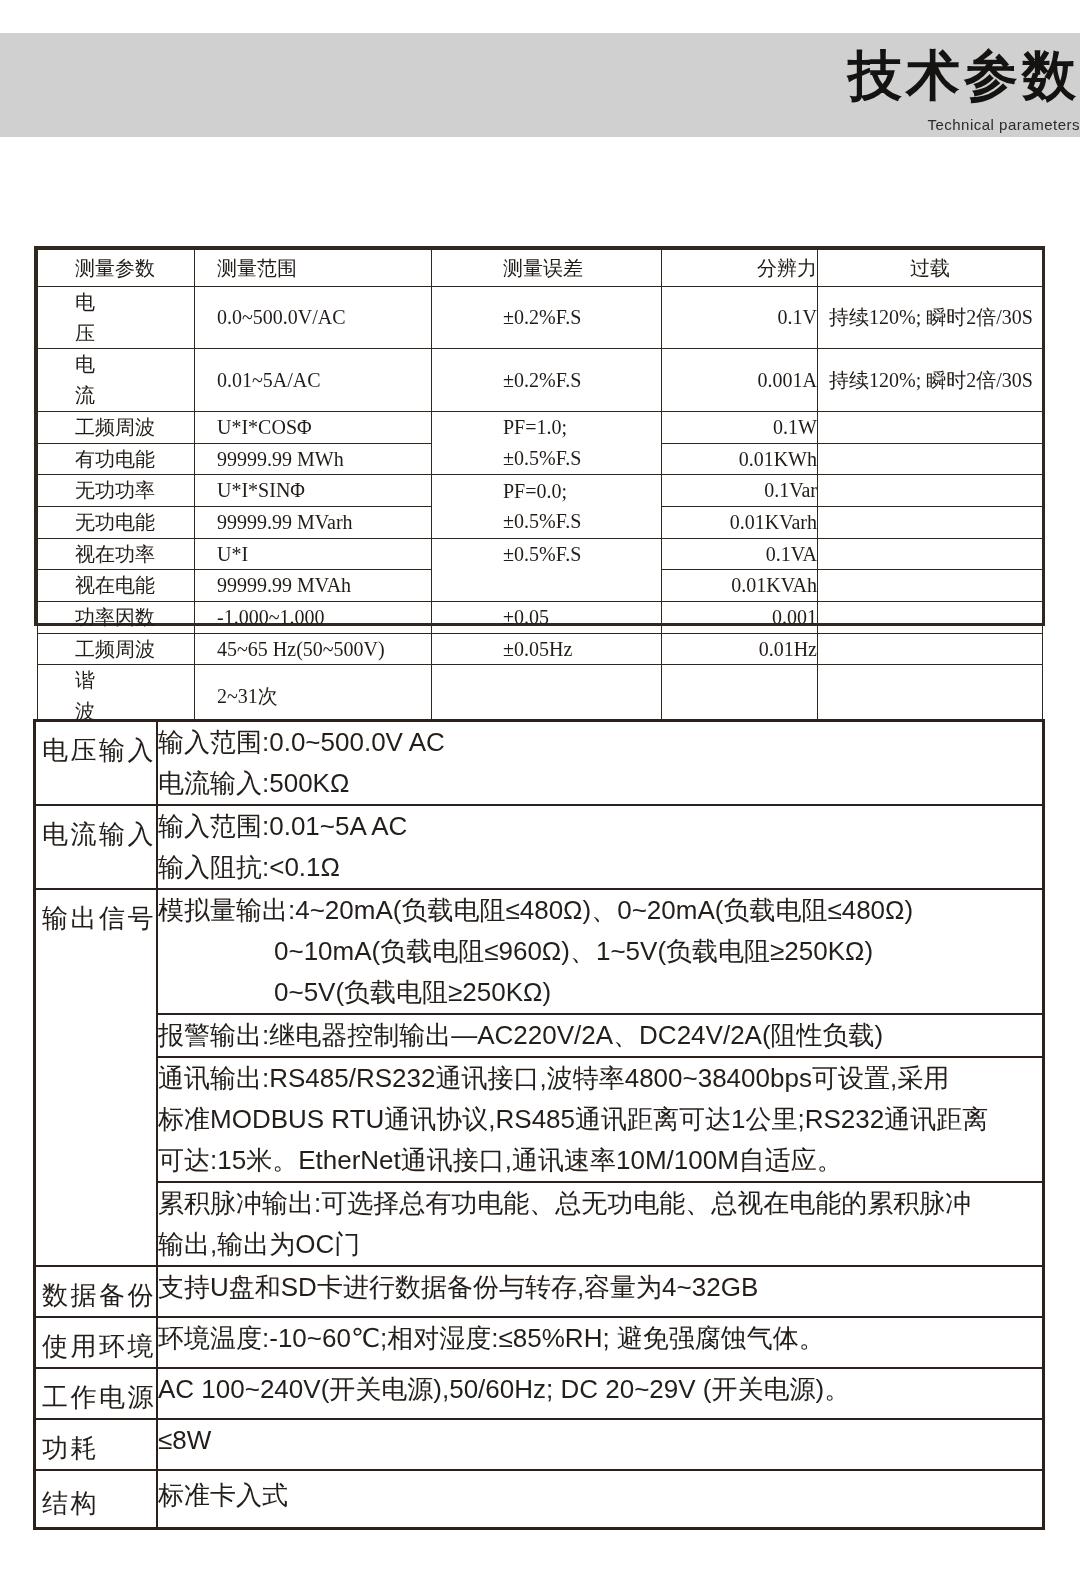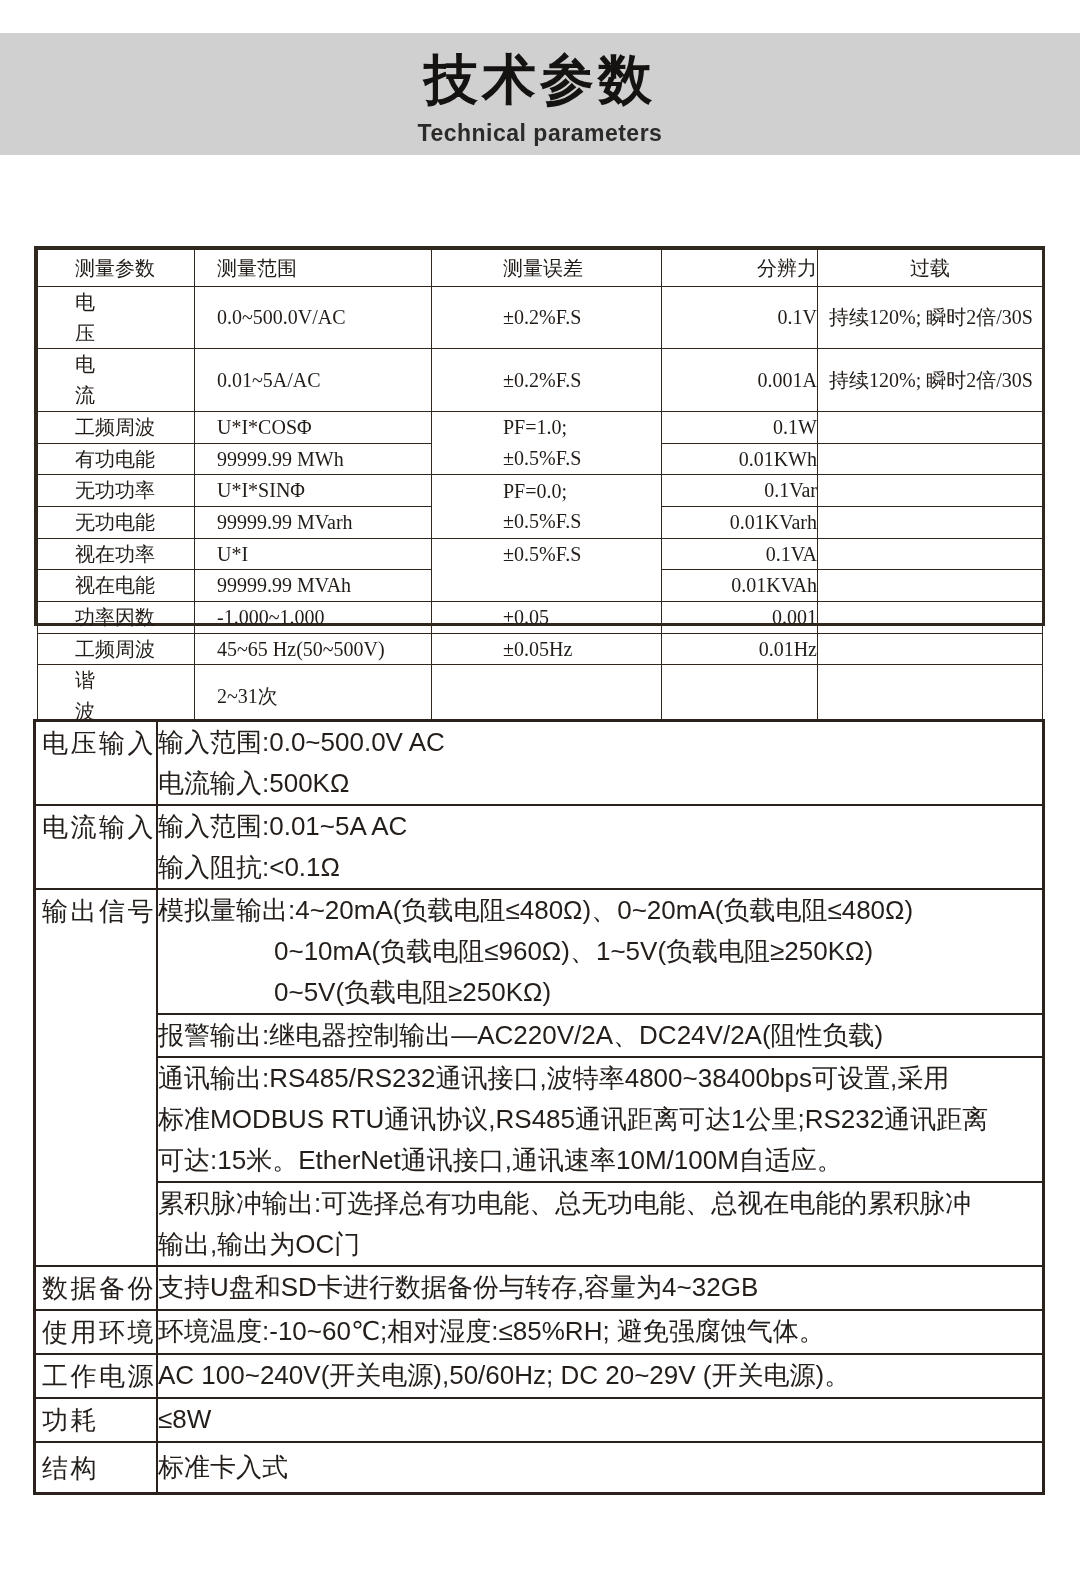--- a/index.html
+++ b/index.html
@@ -3,29 +3,29 @@
 <meta charset="utf-8">
 <style>
   html,body{margin:0;padding:0;}
   body{
     width:1080px;height:1595px;position:relative;background:#ffffff;
     font-family:"Liberation Sans","DejaVu Sans",sans-serif;
     -webkit-font-smoothing:antialiased;
   }
   
   .hero{
-    position:absolute;left:0;top:33px;width:1080px;height:122px;
-    display:flex;flex-direction:column;align-items:center;justify-content:center;
+    position:absolute;left:0;top:33px;width:1080px;height:104px;
+    display:flex;flex-direction:column;align-items:flex-end;justify-content:center;
   }
   .hero-title{
     font-size:54px;font-weight:700;color:#151312;letter-spacing:4px;
     line-height:1.05;margin-top:10px;
   }
   .hero-sub{
-    font-size:23px;font-weight:700;color:#2d2b2a;margin-top:12px;letter-spacing:0.5px;
+    font-size:15px;font-weight:400;color:#2d2b2a;margin-top:12px;letter-spacing:0.5px;
   }
   
   .t1-wrap{
     position:absolute;left:34px;top:246px;width:1011px;height:380px;
     box-sizing:border-box;border:3px solid #30271f;background:#fff;
   }
   #t1{
     width:100%;height:100%;border-collapse:collapse;table-layout:fixed;
     font-family:"Liberation Serif","DejaVu Serif",serif;
     font-size:20px;color:#221c18;
@@ -46,21 +46,21 @@
   
   .t2{
     position:absolute;left:33px;top:719px;width:1012px;
     box-sizing:border-box;border:3.5px solid #2a211d;background:#fff;
     font-size:26px;color:#241e1b;font-weight:500;
   }
   .t2row{display:flex;border-top:2px solid #2a211d;align-items:stretch;}
   .t2row:first-child{border-top:none;}
   .t2label{
     flex:0 0 122px;box-sizing:border-box;border-right:2px solid #2a211d;
-    padding:1px 0 0 6px;letter-spacing:2.5px;line-height:41px;white-space:nowrap;
+    padding:8px 0 0 6px;letter-spacing:2.5px;line-height:41px;white-space:nowrap;
   }
   .t2body{flex:1;min-width:0;}
   .t2blk{border-top:2px solid #2a211d;}
   .t2blk:first-child{border-top:none;}
   .t2line{line-height:41px;padding-left:0;white-space:nowrap;overflow:hidden;}
   .t2line.ind{padding-left:116px;}
   .t2row:last-child .t2line,.t2row:last-child .t2label{line-height:48px;}
 </style>
 </head>
 <body>

